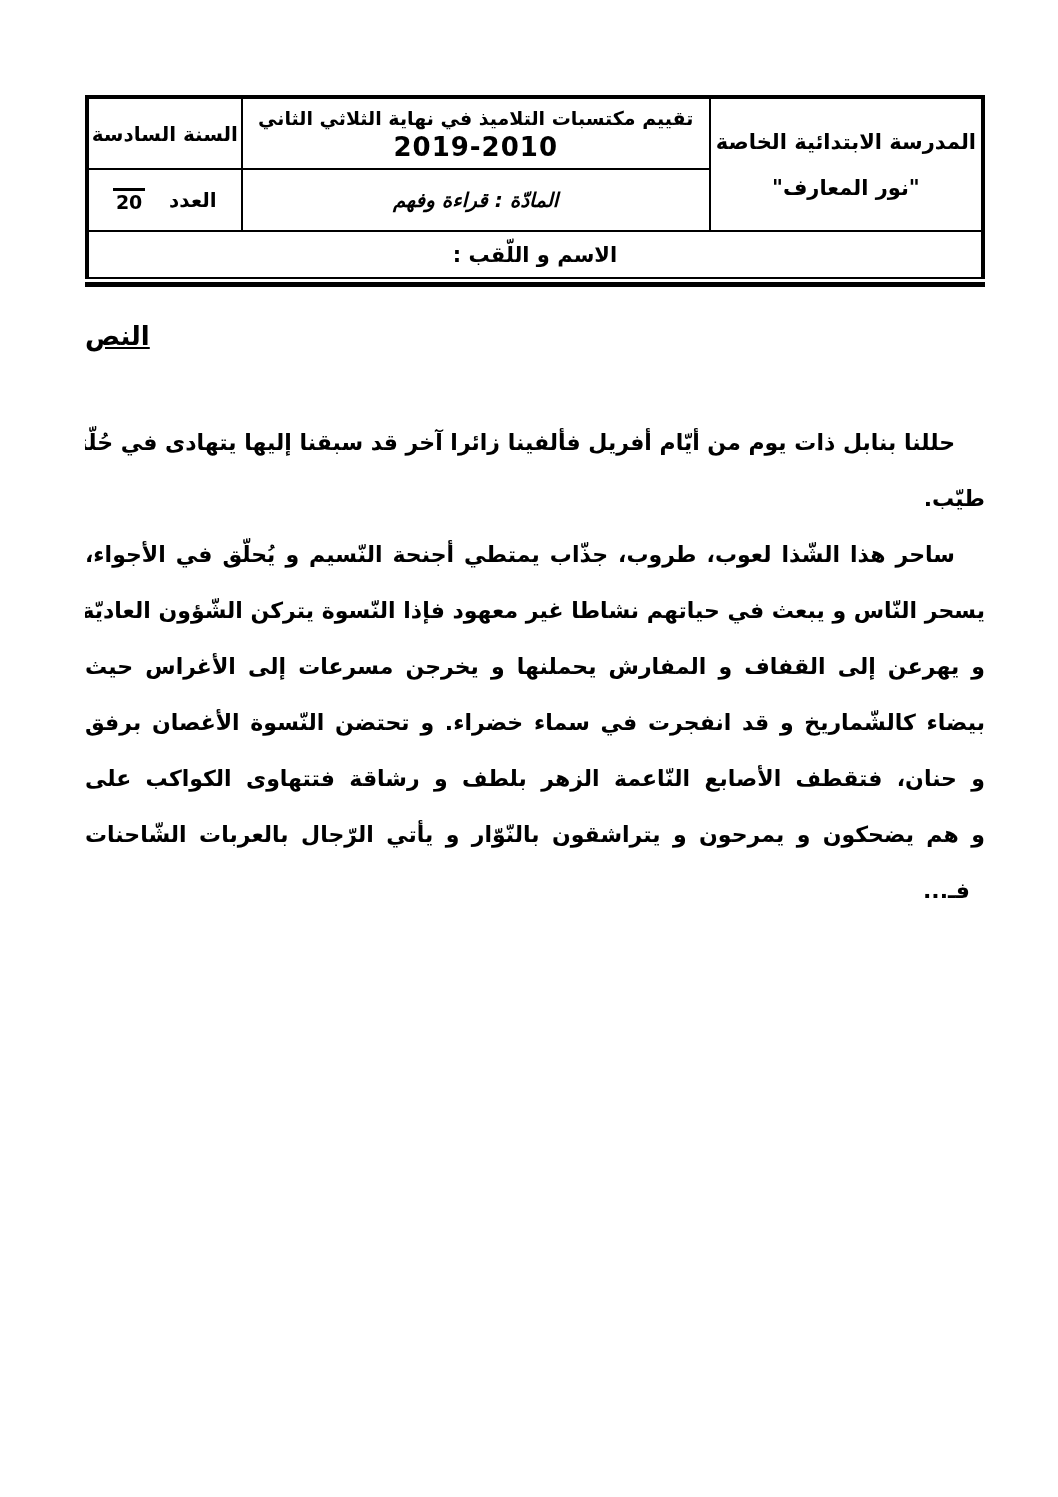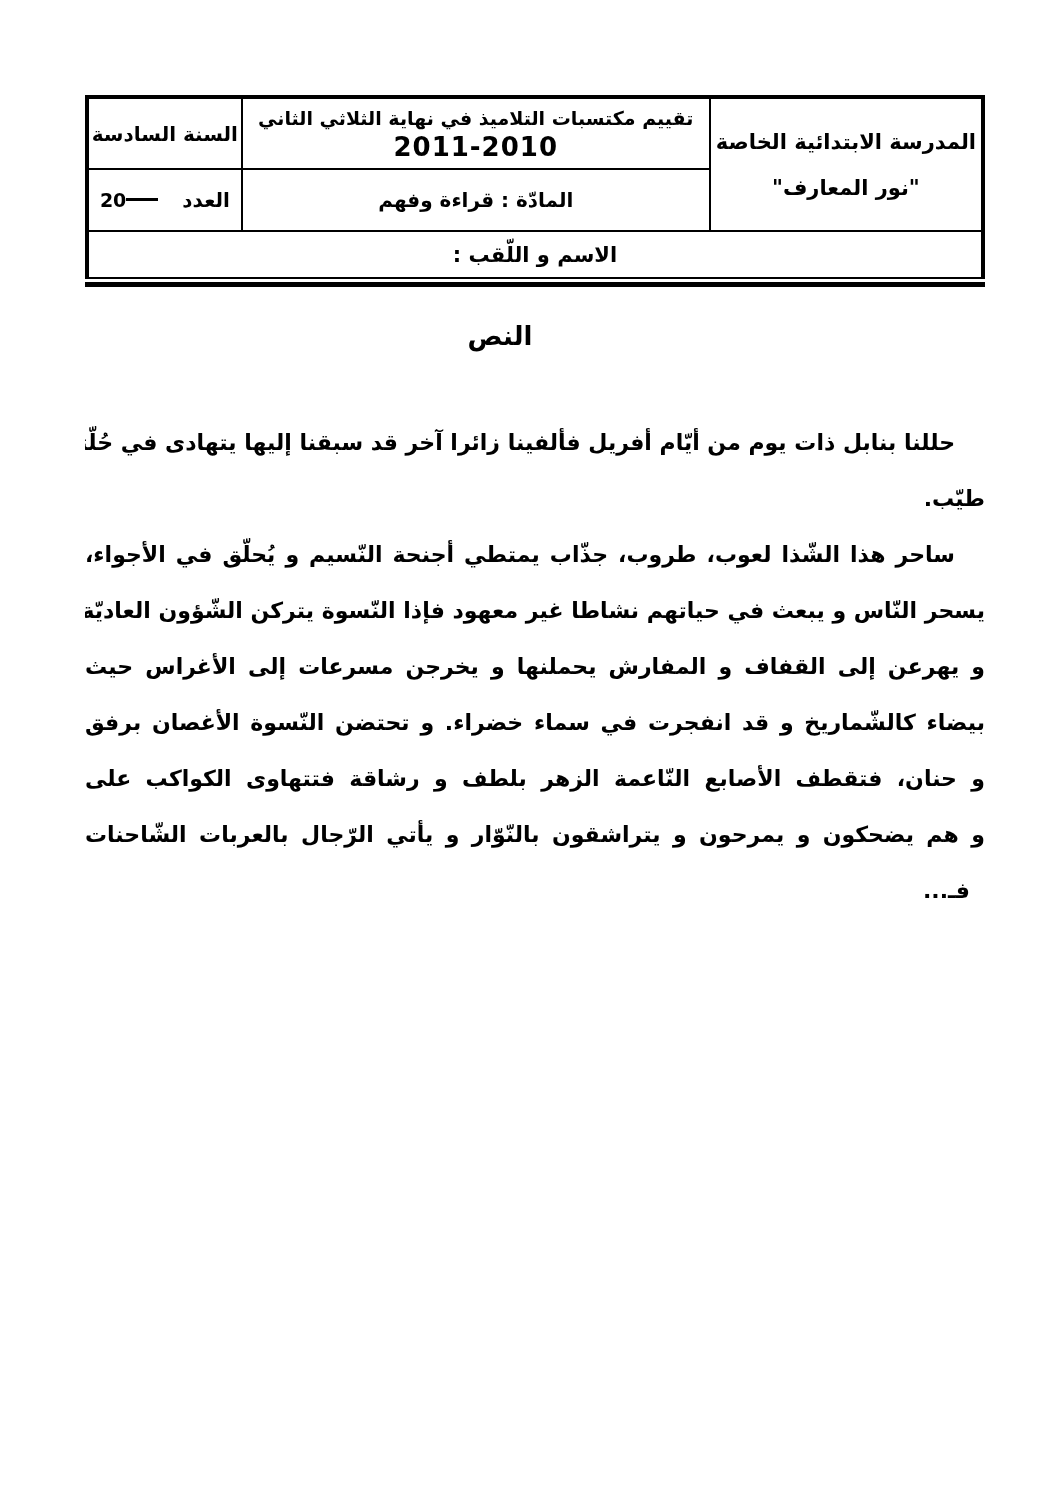--- a/index.html
+++ b/index.html
@@ -32,51 +32,52 @@
     vertical-align: middle;
     font-weight: bold;
   }
   td.c-school { width: 272px; font-size: 21px; line-height: 46px; }
   td.c-title  { width: 466px; font-size: 19px; line-height: 27px; white-space: nowrap; overflow: hidden; }
   td.c-grade  { width: 154px; font-size: 20px; white-space: nowrap; }
   tr.r1 td { height: 72px; }
   tr.r2 td { height: 62px; }
   tr.r3 td { height: 47px; }
   .years { font-size: 26px; letter-spacing: 1px; line-height: 30px; }
-  td.c-subject { font-size: 20px; }
+  td.c-subject { font-size: 20px; font-style: italic; }
   td.c-score { font-size: 20px; }
   .score-wrap {
     display: flex;
     flex-direction: row;
     justify-content: center;
     align-items: center;
     gap: 24px;
   }
   .fraction {
     display: inline-flex;
-    flex-direction: row;
+    flex-direction: column;
     align-items: center;
   }
   .fraction .bar { width: 32px; border-top: 3px solid #000; margin-bottom: 2px; }
   .fraction .num { font-size: 19px; line-height: 19px; font-weight: bold; }
   td.c-name {
     text-align: right;
     padding-right: 6px;
     font-size: 21px;
     white-space: nowrap;
     overflow: hidden;
   }
   .dbar { width: 900px; height: 5px; background: #000; margin-top: 3px; }
 
   
   .ttl {
     margin: 34px 70px 0 0;
-    text-align: center;
+    text-align: left;
     font-size: 26px;
     font-weight: bold;
+    text-decoration: underline;
   }
   .textbody {
     margin-top: 64px;
     width: 900px;
     font-size: 22px;
     font-weight: bold;
   }
   .line {
     height: 56px;
     line-height: 56px;
@@ -95,21 +96,21 @@
 
   <table class="hdr">
     <tbody>
         <tr class="r1">
       <td class="c-school" rowspan="2">
         <div>المدرسة الابتدائية الخاصة</div>
         <div>"نور المعارف"</div>
       </td>
       <td class="c-title">
         <div>تقييم مكتسبات التلاميذ في نهاية الثلاثي الثاني</div>
-        <div class="years">2011-2010</div>
+        <div class="years">2019-2010</div>
       </td>
       <td class="c-grade">
         <span>السنة السادسة</span>
       </td>
     </tr>
     <tr class="r2">
       <td class="c-subject">
         <span>المادّة : قراءة وفهم</span>
       </td>
       <td class="c-score">

